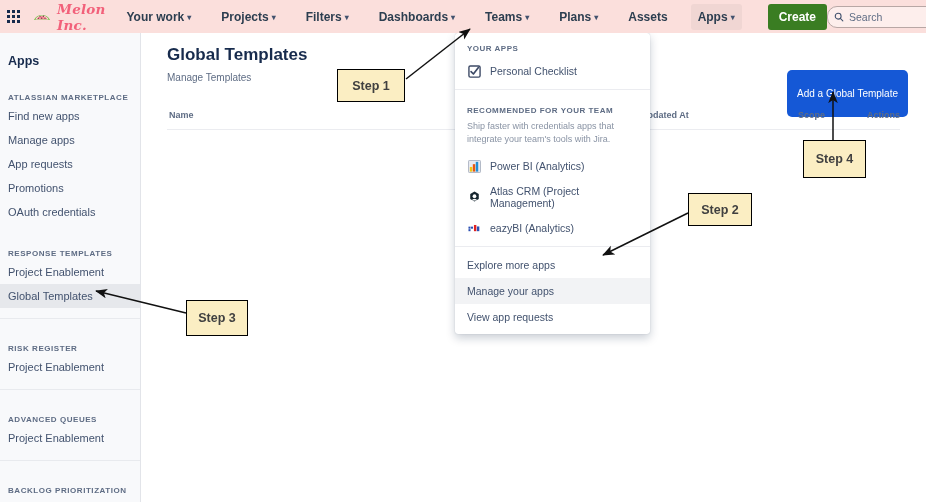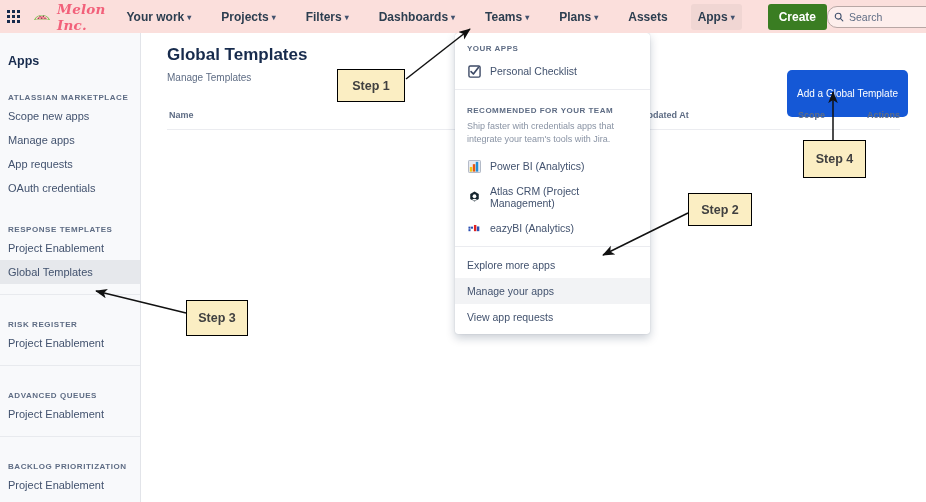--- a/index.html
+++ b/index.html
@@ -400,23 +400,24 @@
       </svg>
     </span>
 
   </div>
 </div>
 
 <div class="sidebar">
   <div class="sidebar-title">Apps</div>
 
   <div class="sb-group-label">Atlassian Marketplace</div>
-  <div class="sb-item">Scope new apps</div>
+  <div class="sb-item">Find new apps</div>
   <div class="sb-item">Manage apps</div>
   <div class="sb-item">App requests</div>
+  <div class="sb-item">Promotions</div>
   <div class="sb-item">OAuth credentials</div>
 
   <div class="sb-group-label">Response Templates</div>
   <div class="sb-item">Project Enablement</div>
   <div class="sb-item selected">Global Templates</div>
   <div class="sb-sep"></div>
 
   <div class="sb-group-label">Risk Register</div>
   <div class="sb-item">Project Enablement</div>
   <div class="sb-sep"></div>

